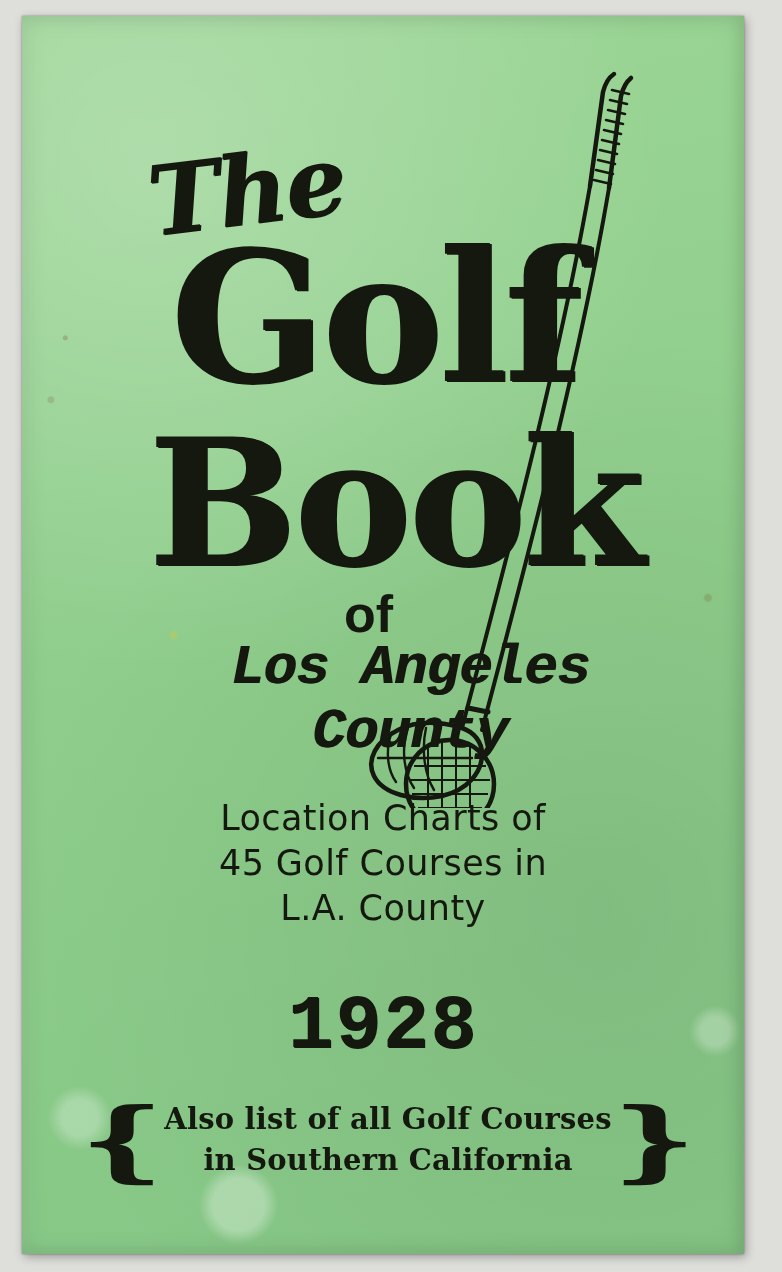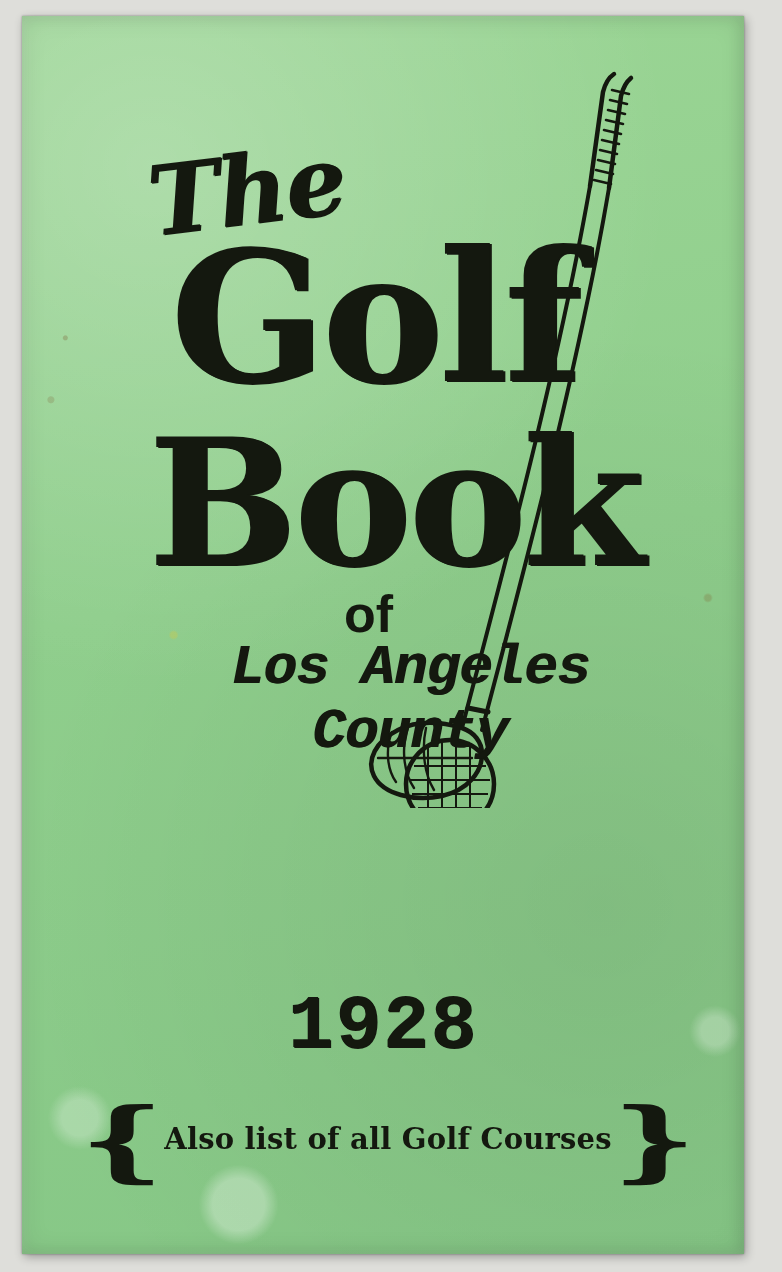--- a/index.html
+++ b/index.html
@@ -271,26 +271,32 @@
     </svg>
 
     <div class="title-wrap">
       <div class="word-the">The</div>
       <div class="word-golf">Golf</div>
       <div class="word-book">Book</div>
       <div class="word-of">of</div>
       <div class="word-county">Los Angeles County</div>
     </div>
 
+    <div class="subtitle">
+      <div>Location Charts of</div>
+      <div>45 Golf Courses in</div>
+      <div>L.A. County</div>
+    </div>
 
     <div class="year">1928</div>
 
     <div class="note">
       <span class="brace">{</span>
       <span class="note-lines">
         <div>Also list of all Golf Courses</div>
+        <div>in Southern California</div>
       </span>
       <span class="brace">}</span>
     </div>
 
     <div class="edgewear"></div>
   </div>
 </div>
 
 </body></html>

